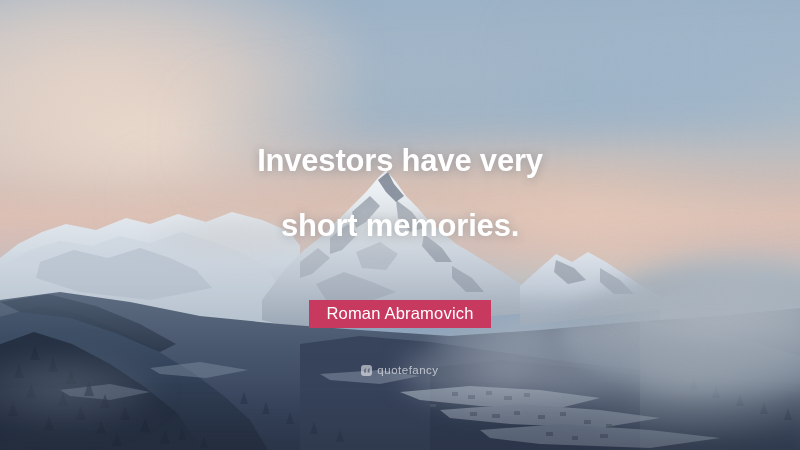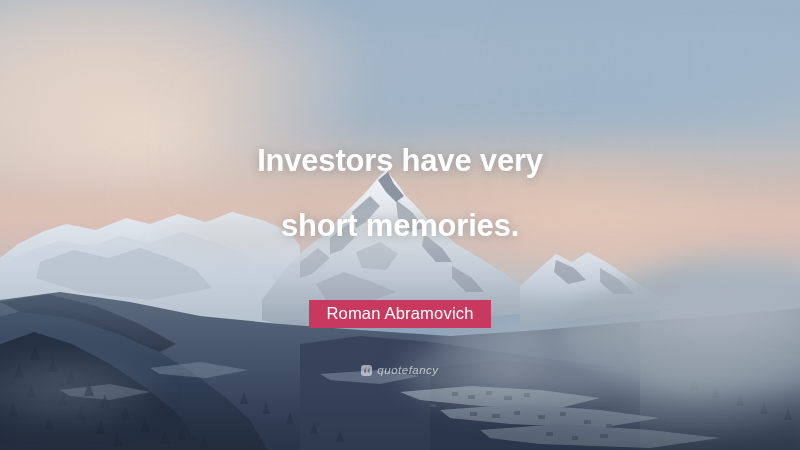--- a/index.html
+++ b/index.html
@@ -261,21 +261,20 @@
     align-items: center;
     justify-content: center;
     flex: none;
   }
   .wm-badge svg { display: block; }
   .wm-text {
     color: #ffffff;
     font-size: 11.5px;
     letter-spacing: 0.5px;
     line-height: 12px;
-    font-style: italic;
   }
 </style>
 </head>
 <body>
 
 <div id="stage">
 
   <div class="sky"></div>
   <div class="sky-haze-r"></div>
   <div class="cloud-warm-l"></div>

